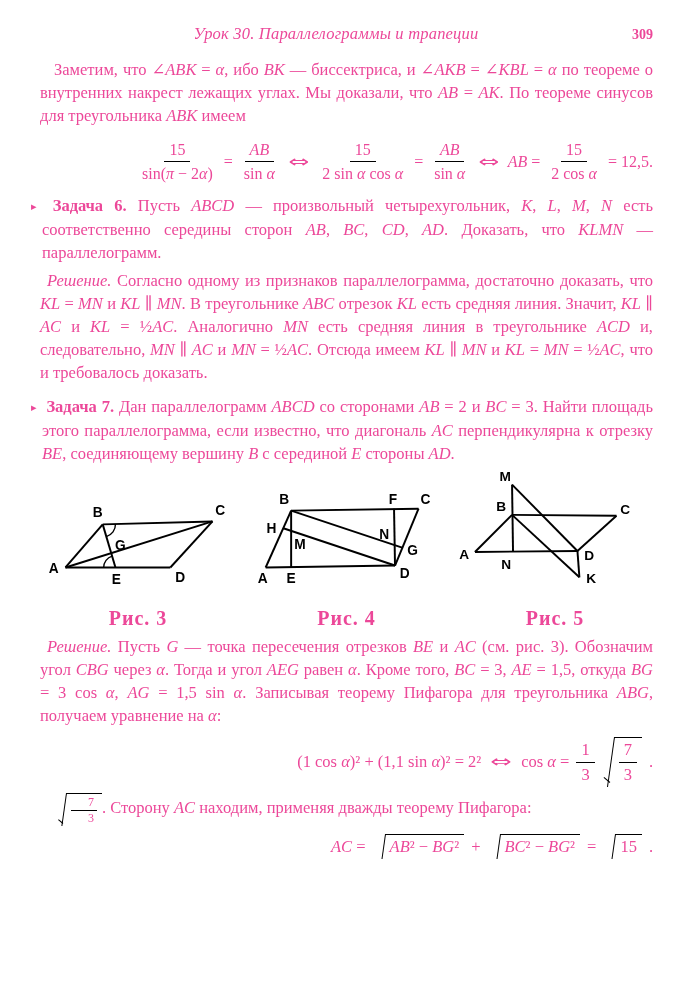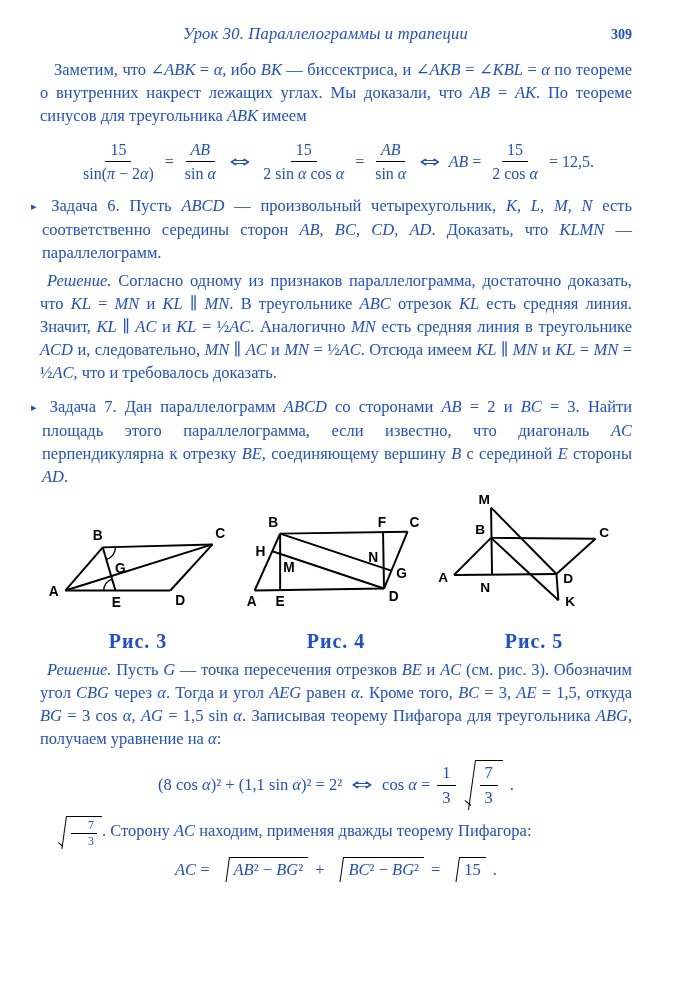--- a/index.html
+++ b/index.html
@@ -1,37 +1,37 @@
 <!DOCTYPE html>
 <html><head>
 <meta charset="utf-8">
 <style>
   html,body { margin:0; padding:0; background:#e8e8e8; }
   .page {
     width:680px; height:983px; box-sizing:border-box; margin:0 auto;
-    background:#ffffff; color:#1d4ed8;
+    background:#ffffff; color:#ec4899;
     font-family:"Liberation Serif","DejaVu Serif","DejaVu Sans",serif;
-    font-size:16.5px; padding:24px 48px 0 40px; overflow:hidden;
+    font-size:16.5px; padding:24px 27px 0 40px; overflow:hidden;
   }
   i { font-style:italic; }
   header { display:flex; align-items:baseline; margin-bottom:14px; }
   .header-title { flex:1; text-align:center; font-style:italic; font-size:16.5px; letter-spacing:0.2px; }
   .header-page { font-weight:bold; font-size:14px; }
   p { margin:0; text-align:justify; line-height:23px; }
   .p-indent { text-indent:14px; margin-top:6px; }
   .p-sol { text-indent:7px; margin-top:5px; }
   .answer-line { margin-top:9px; text-align:left; }
   .lead-italic { font-style:italic; }
-  .lead-bold { font-weight:normal; }
+  .lead-bold { font-weight:bold; }
   .task { margin-top:11px; padding-left:2px; text-indent:-11px; }
   .task-marker { font-family:"DejaVu Sans",sans-serif; font-size:11px; padding-right:5px; vertical-align:1px; }
   .end-marker { font-family:"DejaVu Sans",sans-serif; font-size:12px; margin-left:16px; }
 
   
-  .formula { display:flex; align-items:center; justify-content:center; gap:7px; line-height:1.2; }
+  .formula { display:flex; align-items:center; justify-content:flex-end; gap:7px; line-height:1.2; }
   .formula-1 { margin:13px 0 10px; font-size:16px; gap:6px; }
   .formula-2 { margin:10px 0 6px; }
   .formula-3 { margin:8px 0 0; }
   .frac { display:inline-flex; flex-direction:column; align-items:center; text-align:center; vertical-align:middle; }
   .frac .num { padding:0 5px 2px; border-bottom:1.4px solid #000; white-space:nowrap; }
   .frac .den { padding:2px 5px 0; white-space:nowrap; }
   .arrow { display:inline-block; transform:scaleX(1.55); margin:0 6px; font-family:"DejaVu Sans",sans-serif; }
   .nowrap { white-space:nowrap; }
 
   
@@ -181,21 +181,21 @@
     </div>
 
   </div>
 
   <p class="p-sol">
     <span class="lead-italic">Решение.</span>
     <span><span>Пусть </span><i>G</i><span> — точка пересечения отрезков </span><i>BE</i><span> и </span><i>AC</i><span> (см. рис. 3).  Обозначим угол </span><i>CBG</i><span> через </span><i>α</i><span>.  Тогда и угол </span><i>AEG</i><span> равен </span><i>α</i><span>.  Кроме того, </span><i>BC</i><span> = 3, </span><i>AE</i><span> = 1,5, откуда </span><i>BG</i><span> = 3 cos </span><i>α</i><span>, </span><i>AG</i><span> = 1,5 sin </span><i>α</i><span>.  Записывая теорему Пифагора для треугольника </span><i>ABG</i><span>, получаем уравнение на </span><i>α</i><span>:</span></span>
   </p>
 
   <div class="formula formula-2">
-    <span class="nowrap"><span>(8 cos </span><i>α</i><span>)² + (1,1 sin </span><i>α</i><span>)² = 2²</span></span>
+    <span class="nowrap"><span>(1 cos </span><i>α</i><span>)² + (1,1 sin </span><i>α</i><span>)² = 2²</span></span>
     <span class="arrow">⇔</span>
     <span class="nowrap"><span>cos </span><i>α</i><span> =</span></span>
     <span class="frac">
       <span class="num">1</span>
       <span class="den">3</span>
     </span>
     <span class="sqrt">
       <span class="tick"></span>
       <span class="frac">
         <span class="num">7</span>

